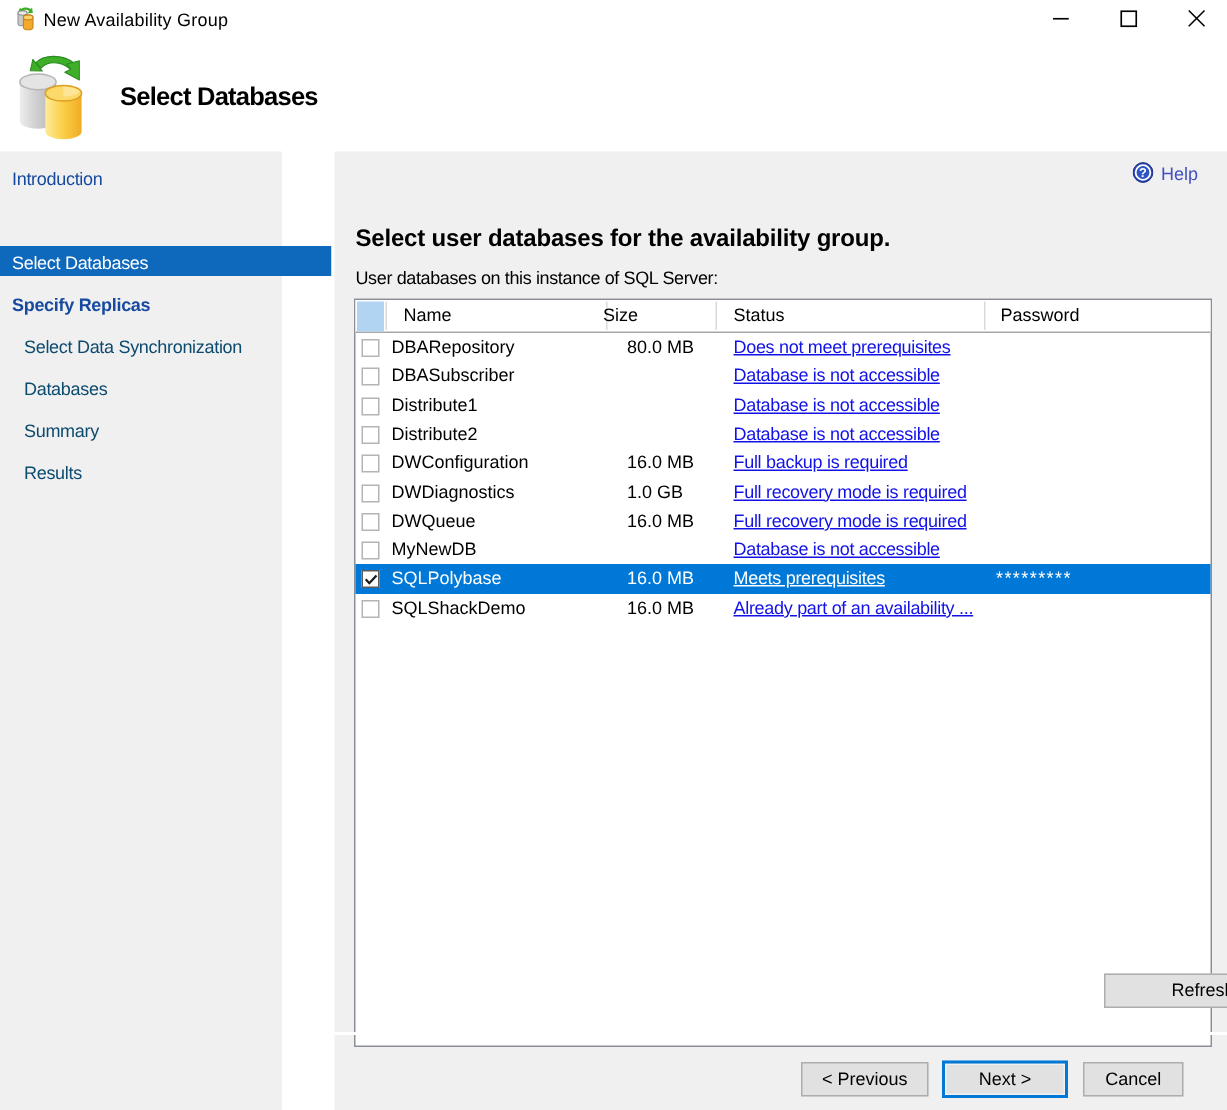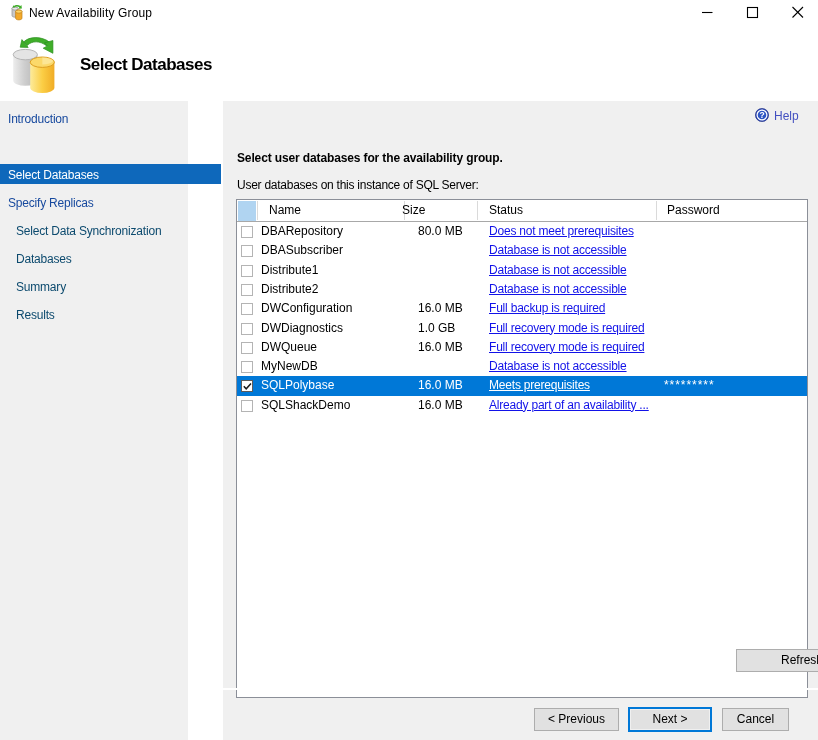--- a/index.html
+++ b/index.html
@@ -72,37 +72,37 @@
     <path d="M13.9 7.8 C 19 2.2, 32 2.0, 39.5 8.2 L36.7 11.9 C 30 6.6, 22 6.6, 17.3 11.4 Z"></path>
     <path d="M42.9 6.5 L42.9 19.3 L33.2 14.2 L37.4 11.9 L34.4 8.9 Z"></path>
   </g>
 </svg>
 <span class="abs" style="left:80px;top:54.5px;font-size:17px;letter-spacing:-0.5px;font-weight:bold;">Select Databases</span>
 
 <div class="abs" id="sidebar">
   <div id="selband"></div>
   <div class="navitem" style="top:4px;">Introduction</div>
   <div class="navitem navsel" style="top:60px;">Select Databases</div>
-  <div class="navitem" style="top:88px;">Specify Replicas</div>
+  <div class="navitem" style="top:88px;font-weight:bold;">Specify Replicas</div>
   <div class="navitem navgray" style="top:116px;">Select Data Synchronization</div>
   <div class="navitem navgray" style="top:144px;">Databases</div>
   <div class="navitem navgray" style="top:172px;">Summary</div>
   <div class="navitem navgray" style="top:200px;">Results</div>
 </div>
 <div class="abs" id="vdiv"></div>
 <div class="abs" id="main"></div>
 
 <svg class="abs" style="left:755px;top:108px" width="14" height="14" viewBox="0 0 14 14">
   <circle cx="7" cy="7" r="6.6" fill="#2945b2" stroke="#17277f" stroke-width="0.6"></circle>
   <circle cx="7" cy="7" r="4.9" fill="#2d55c4" stroke="#ffffff" stroke-width="1.2"></circle>
   <text x="7" y="10.2" font-size="8.5" font-family="Liberation Sans" font-weight="bold" fill="#fff" text-anchor="middle">?</text>
 </svg>
 <span class="abs" style="left:774px;top:109px;color:#4350c0;font-size:12px;">Help</span>
 
-<span class="abs" style="left:237px;top:151px;font-size:12px;font-weight:bold;letter-spacing:-0.13px;">Select user databases for the availability group.</span>
+<span class="abs" style="left:237px;top:151px;font-size:16px;font-weight:bold;letter-spacing:-0.13px;">Select user databases for the availability group.</span>
 <span class="abs" style="left:237px;top:178px;font-size:12px;letter-spacing:-0.25px;">User databases on this instance of SQL Server:</span>
 
 <div class="abs" id="tbl">
   <div id="thead">
     <div style="position:absolute;left:1px;top:1px;width:18px;height:20px;background:#b0d4f1;"></div>
     <div class="hsep" style="left:19.5px;"></div>
     <div class="hsep" style="left:167px;"></div>
     <div class="hsep" style="left:239.5px;"></div>
     <div class="hsep" style="left:418.5px;"></div>
     <div class="hcell" style="left:32px;">Name</div>

